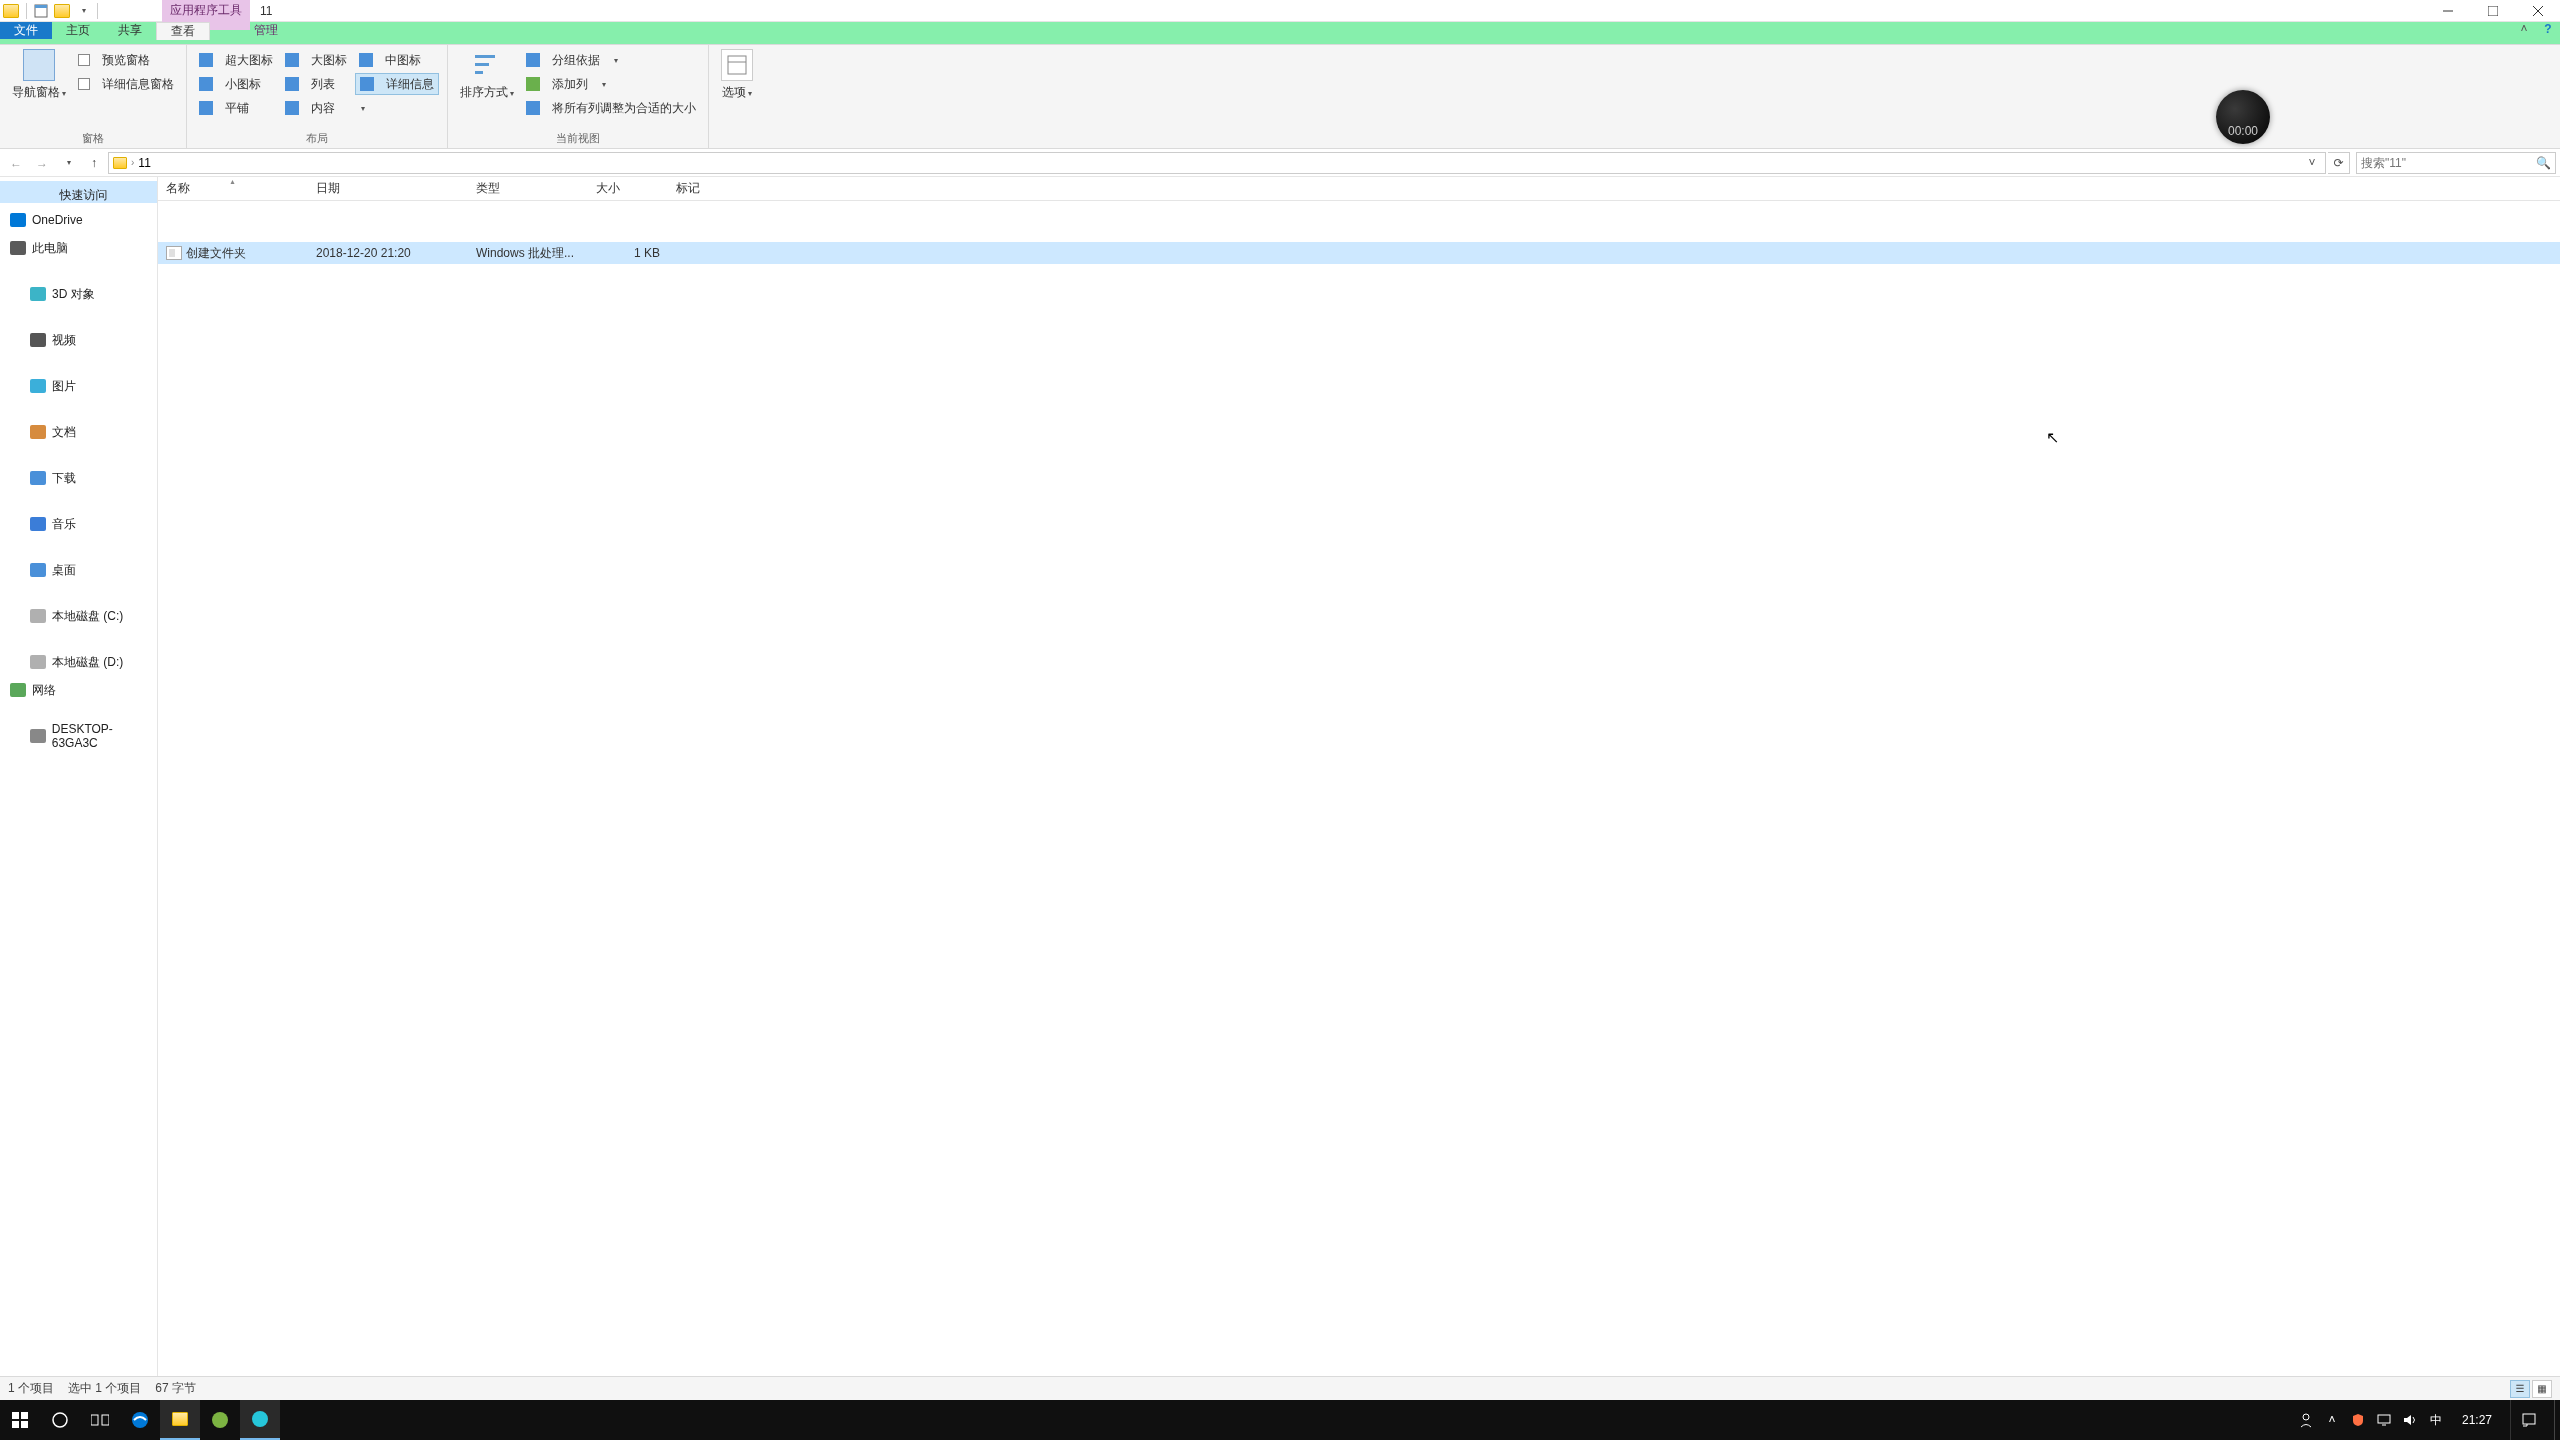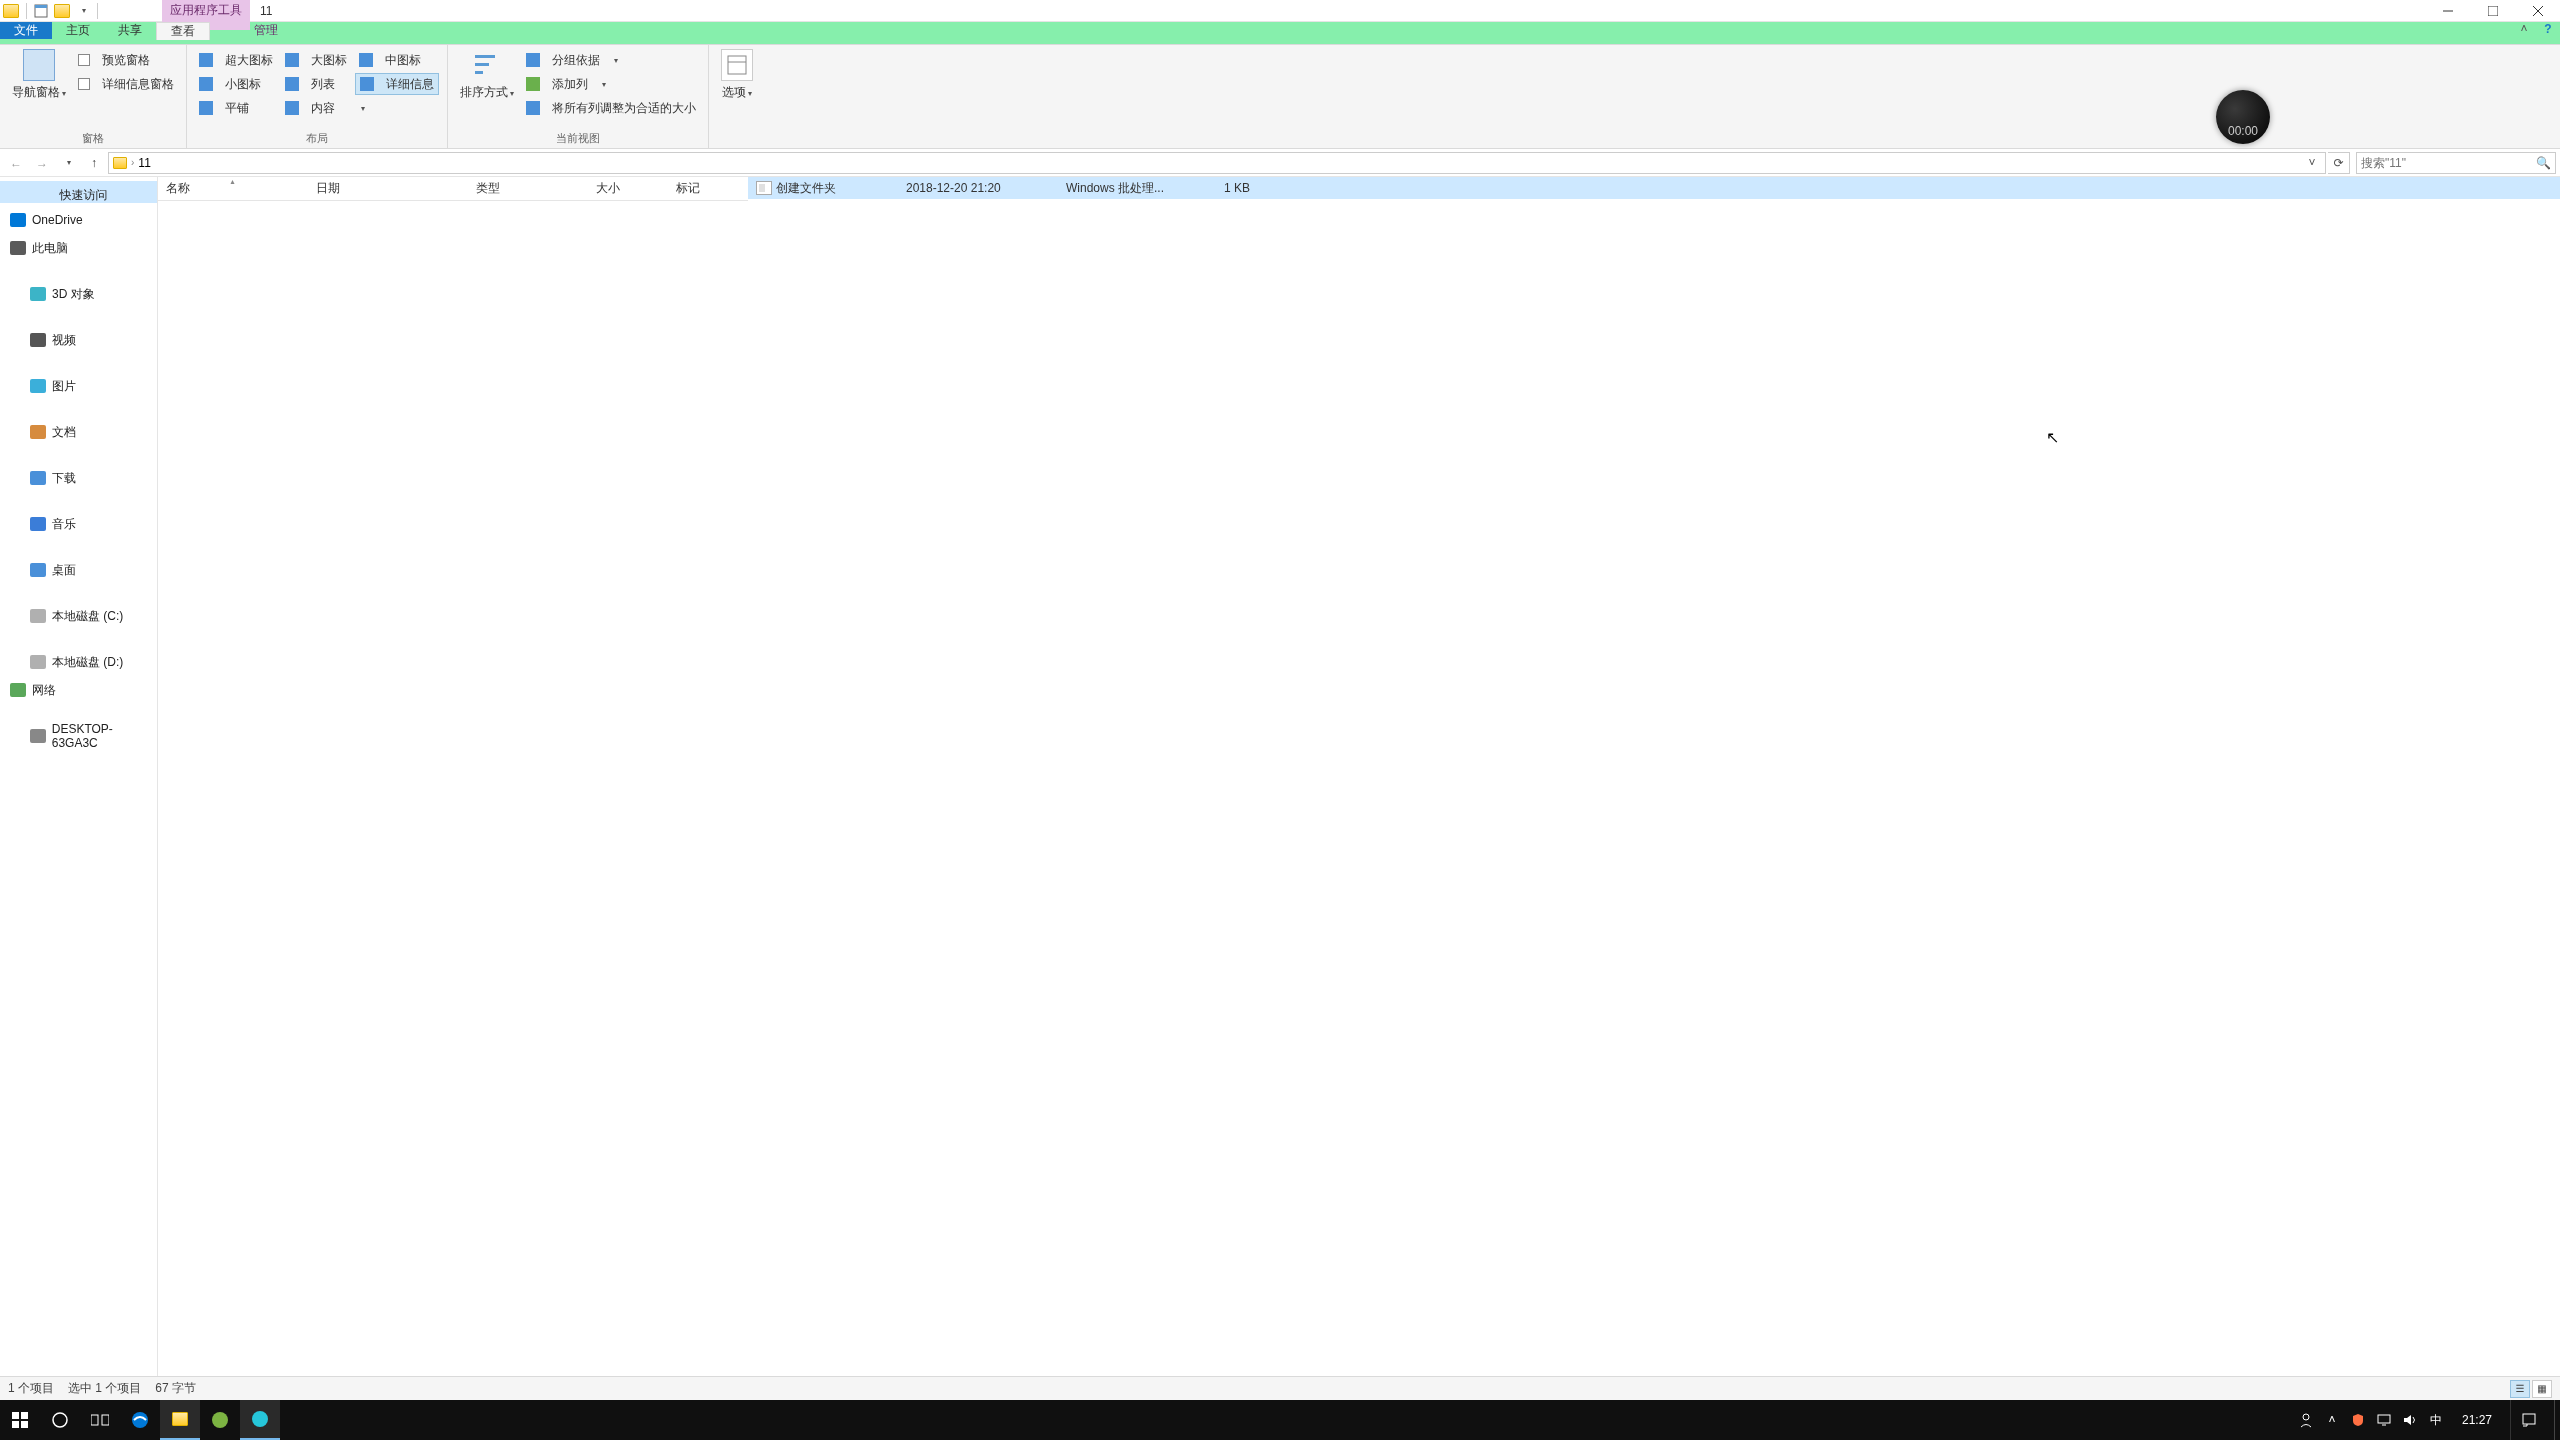--- a/index.html
+++ b/index.html
@@ -77,21 +77,21 @@
 .ti-pic { background: #3bafda; border-radius: 2px; }
 .ti-doc { background: #d68b3e; border-radius: 2px; }
 .ti-down { background: #4a90d9; border-radius: 2px; }
 .ti-music { background: #3b7dd8; border-radius: 2px; }
 .ti-desk { background: #4a90d9; border-radius: 2px; }
 .ti-drive { background: #b0b0b0; border-radius: 2px; }
 .ti-net { background: #5aa75a; border-radius: 2px; }
 .ti-comp { background: #888; border-radius: 2px; }
 
 
-.filelist { flex: 1; display: flex; flex-direction: row; }
+.filelist { flex: 1; display: flex; flex-direction: column; gap: 41px; }
 .col-headers { height: 24px; display: flex; align-items: center; border-bottom: 1px solid #e5e5e5; }
 .col { padding: 0 8px; font-size: 12px; color: #333; border-right: 1px solid transparent; display: flex; align-items: center; height: 100%; gap: 4px; }
 .col-name { width: 150px; }
 .col-date { width: 160px; }
 .col-type { width: 120px; align-items: center; }
 .col-size { width: 80px; }
 .col-tag { width: 80px; }
 .sort-arrow { position: absolute; top: 0; left: 50%; transform: translateX(-50%); font-size: 8px; color: #888; }
 .file-rows { flex: 1; }
 .file-row { height: 22px; display: flex; align-items: center; }

